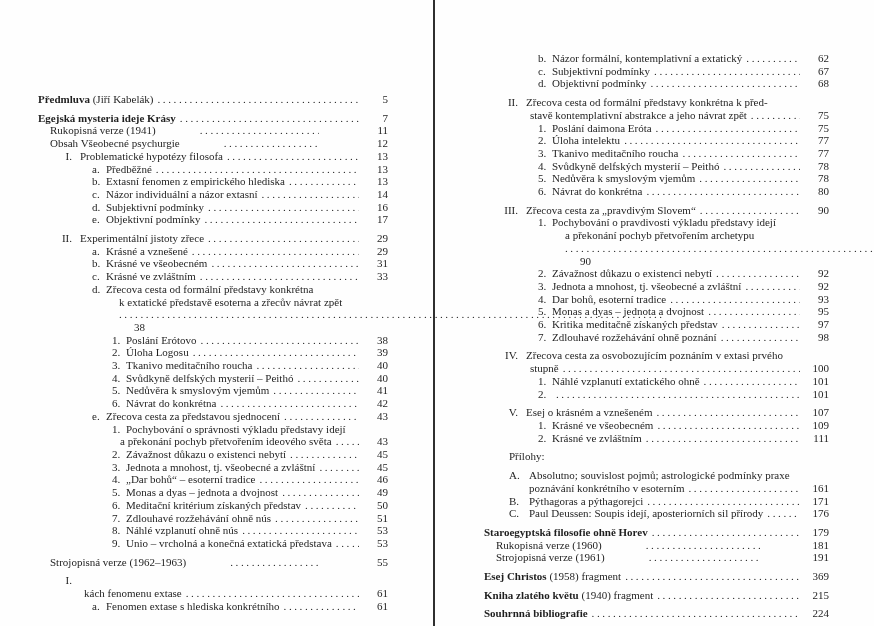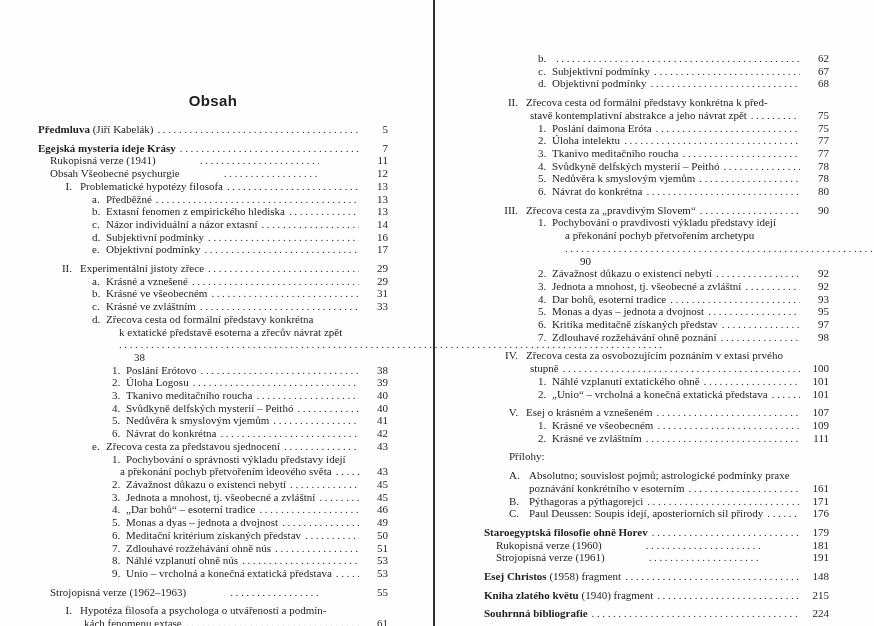--- a/index.html
+++ b/index.html
@@ -38,21 +38,20 @@
   .k-head{padding-left:25px;}
   .k-app{padding-left:25px;} .k-app .m{width:20px;}
   .k-cont-app{padding-left:45px;}
 </style>
 </head>
 <body>
 
 <div class="page">
   <div class="divider" id="divider" style="left: 433px;"></div>
   <div class="col col-left">
-    <h1 class="title">Obsah</h1>
     <div id="left-rows">
         <div class="row k-top2">
           <span class="txt"><span class="b">Předmluva</span> (Jiří Kabelák)</span>
           <span class="lead"></span>
           <span class="pg">5</span>
         </div>
         <div class="row k-top g">
           <span class="txt">Egejská mysteria ideje Krásy</span>
           <span class="lead"></span>
           <span class="pg">7</span>
@@ -235,39 +234,39 @@
           <span class="lead"></span>
           <span class="pg">53</span>
         </div>
         <div class="row k-sub g">
           <span class="txt">Strojopisná verze (1962–1963)</span>
           <span class="lead"></span>
           <span class="pg">55</span>
         </div>
         <div class="row k-rom g">
           <span class="m">I.</span>
-          <span class="txt">Hypotéza filosofa a psychologa o utvářenosti a podmín-</span>
         </div>
         <div class="row k-cont-rom">
           <span class="txt">kách fenomenu extase</span>
           <span class="lead"></span>
           <span class="pg">61</span>
         </div>
         <div class="row k-l3">
           <span class="m">a.</span>
           <span class="txt">Fenomen extase s hlediska konkrétního</span>
           <span class="lead"></span>
           <span class="pg">61</span>
         </div>
       </div>
   </div>
   <div class="col col-right">
     <div id="right-rows">
         <div class="row k-l3">
           <span class="m">b.</span>
+          <span class="txt">Názor formální, kontemplativní a extatický</span>
           <span class="lead"></span>
           <span class="pg">62</span>
         </div>
         <div class="row k-l3">
           <span class="m">c.</span>
           <span class="txt">Subjektivní podmínky</span>
           <span class="lead"></span>
           <span class="pg">67</span>
         </div>
         <div class="row k-l3">
@@ -382,21 +381,20 @@
           <span class="pg">100</span>
         </div>
         <div class="row k-l3">
           <span class="m">1.</span>
           <span class="txt">Náhlé vzplanutí extatického ohně</span>
           <span class="lead"></span>
           <span class="pg">101</span>
         </div>
         <div class="row k-l3">
           <span class="m">2.</span>
-          <span class="txt">„Unio“ – vrcholná a konečná extatická představa</span>
           <span class="lead"></span>
           <span class="pg">101</span>
         </div>
         <div class="row k-rom g">
           <span class="m">V.</span>
           <span class="txt">Esej o krásném a vznešeném</span>
           <span class="lead"></span>
           <span class="pg">107</span>
         </div>
         <div class="row k-l3">
@@ -446,21 +444,21 @@
           <span class="pg">181</span>
         </div>
         <div class="row k-sub">
           <span class="txt">Strojopisná verze (1961)</span>
           <span class="lead"></span>
           <span class="pg">191</span>
         </div>
         <div class="row k-top2 g">
           <span class="txt"><span class="b">Esej Christos</span> (1958) fragment</span>
           <span class="lead"></span>
-          <span class="pg">148</span>
+          <span class="pg">369</span>
         </div>
         <div class="row k-top2 g">
           <span class="txt"><span class="b">Kniha zlatého květu</span> (1940) fragment</span>
           <span class="lead"></span>
           <span class="pg">215</span>
         </div>
         <div class="row k-top g">
           <span class="txt">Souhrnná bibliografie</span>
           <span class="lead"></span>
           <span class="pg">224</span>

